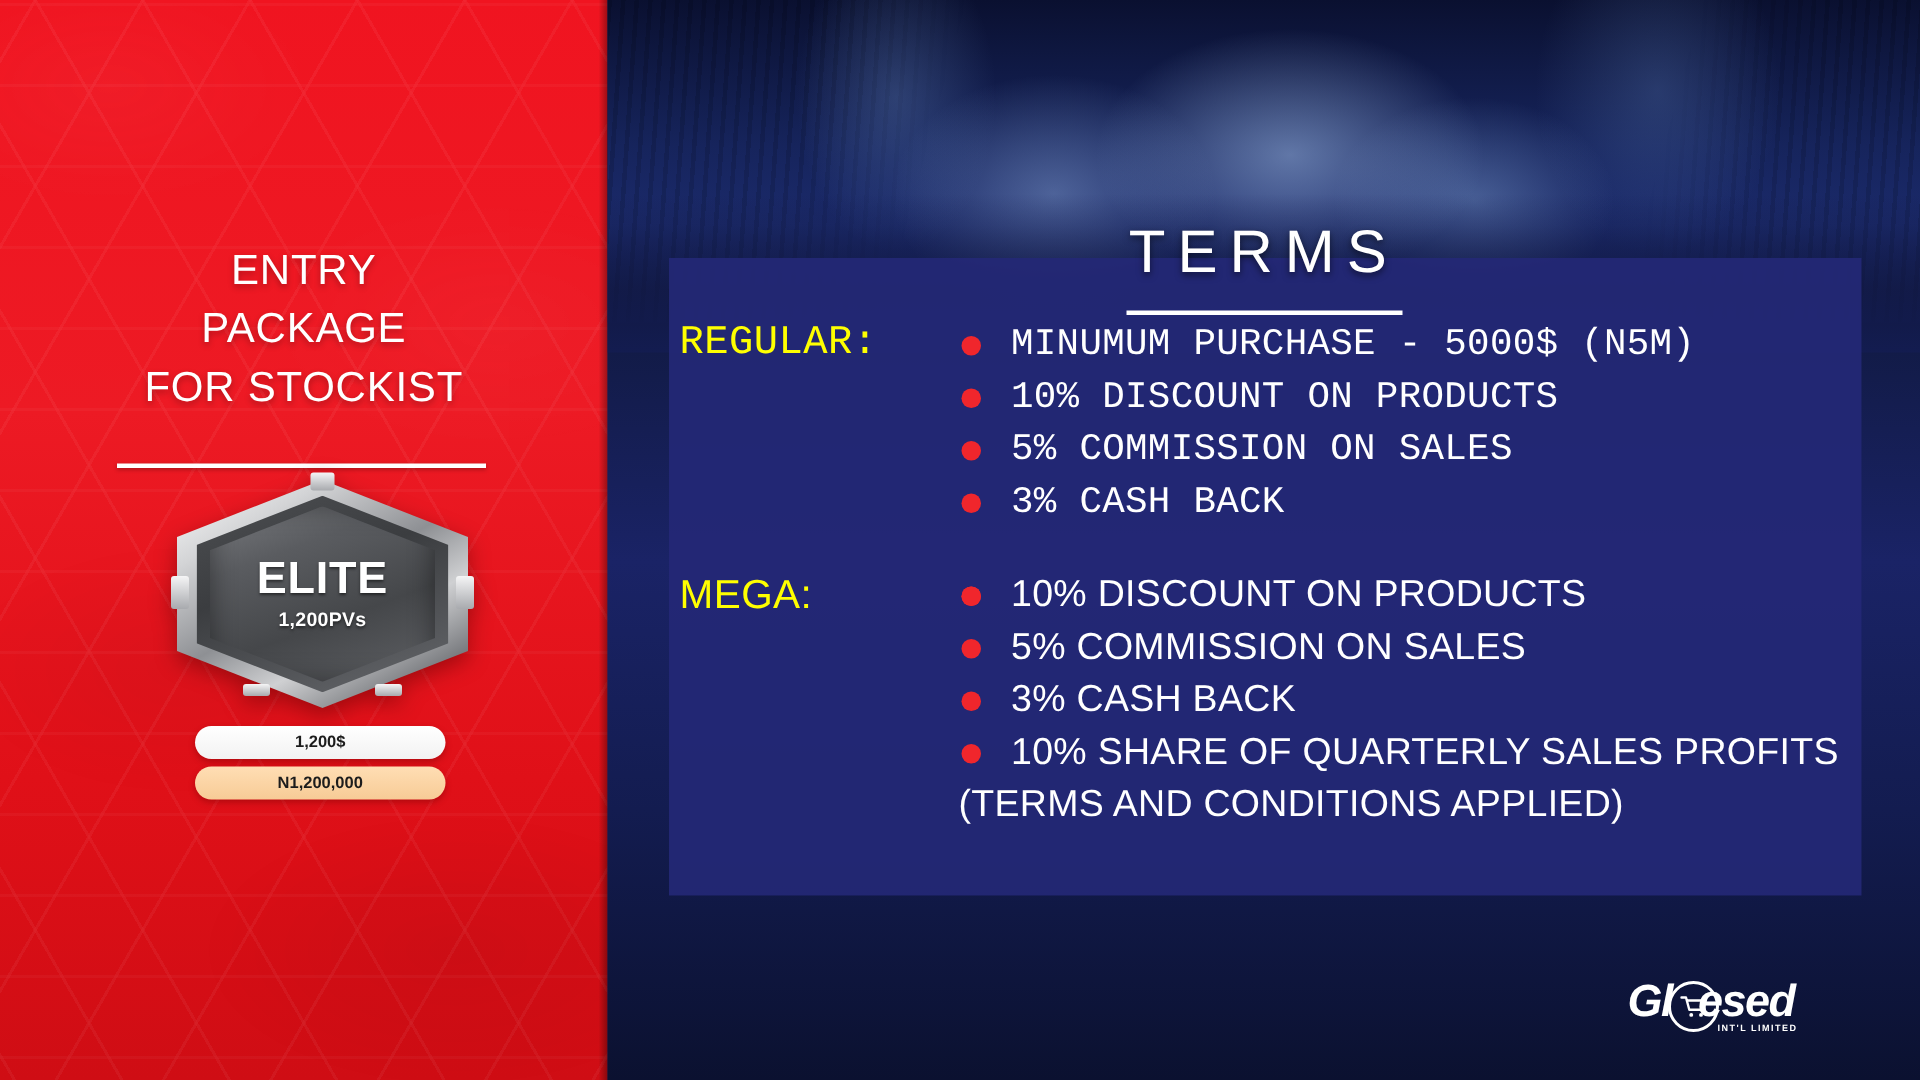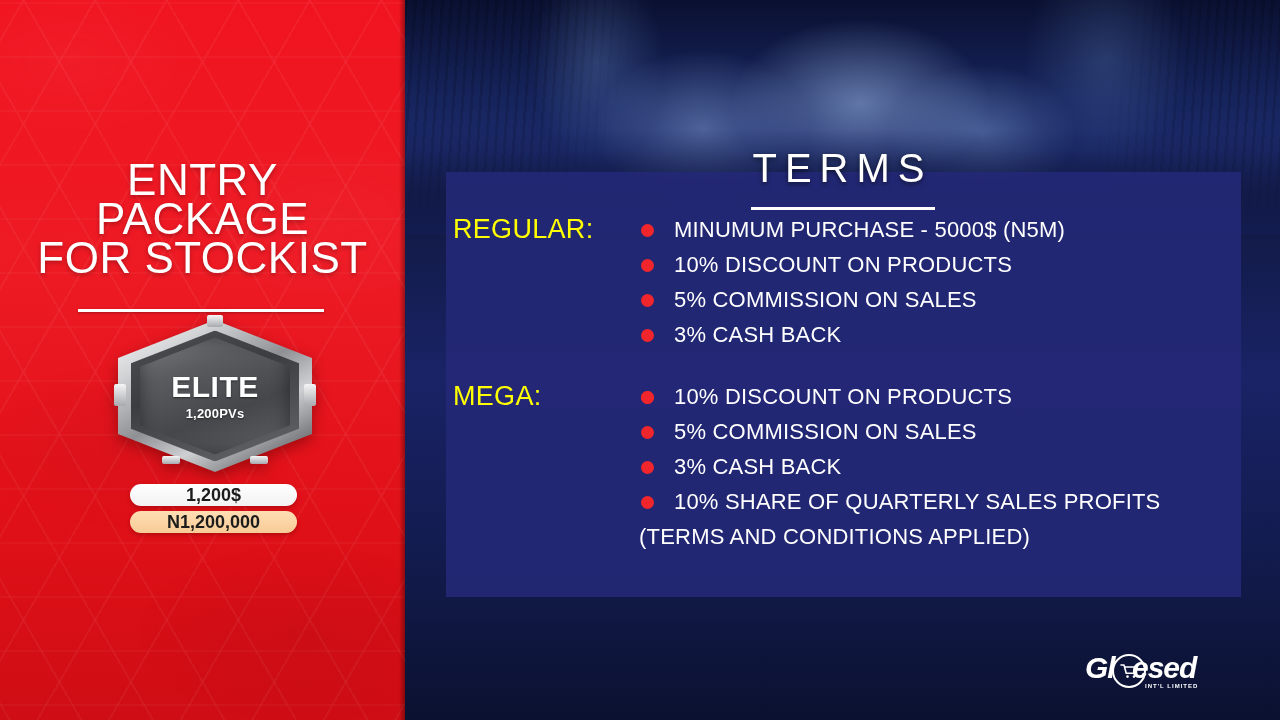--- a/index.html
+++ b/index.html
@@ -50,21 +50,21 @@
     width: 6px; height: 100%;
     background: linear-gradient(90deg, rgba(0,0,0,0), rgba(0,0,0,.35));
   }
 
   .entry-title {
     position: absolute;
     left: 0; top: 160px;
     width: 405px;
     text-align: center;
     color: #ffffff;
-    font-size: 44px;
+    font-size: 28px;
     line-height: 39px;
     font-weight: 400;
     letter-spacing: .5px;
     text-shadow: 0 2px 4px rgba(0,0,0,.28);
   }
   .entry-title .ln { display: block; white-space: nowrap; }
 
   .title-rule {
     position: absolute;
     left: 78px; top: 309px;
@@ -136,21 +136,21 @@
 
   
   .pill {
     position: absolute;
     left: 130px;
     width: 167px; height: 22px;
     border-radius: 12px;
     display: flex;
     align-items: center;
     justify-content: center;
-    font-size: 18px;
+    font-size: 11px;
     font-weight: bold;
     color: #1c1c1c;
     box-shadow: 0 2px 4px rgba(110,0,0,.40);
   }
   .pill.usd  { top: 484px; background: linear-gradient(180deg,#ffffff,#f2f2f2); }
   .pill.ngn  { top: 511px; background: linear-gradient(180deg,#ffdeb4,#f7cb96); }
 
   
   .right-panel {
     position: absolute;
@@ -221,41 +221,41 @@
     left: 41px; top: 172px;
     width: 795px; height: 425px;
     background: rgba(36,40,118,.92);
   }
 
   .section {
     position: absolute;
     display: flex;
     align-items: flex-start;
   }
-  .section.regular { left: 7px; top: 40px; }
+  .section.regular { left: 7px; top: 40px; font-family: Liberation Mono, monospace; }
   .section.mega    { left: 7px; top: 207px; }
 
   .sec-label {
     color: #ffff00;
     font-size: 27px;
     font-weight: 400;
     width: 186px;
     flex: none;
     line-height: 34px;
     letter-spacing: .3px;
   }
   .sec-list {
     list-style: none;
     margin: 0;
     padding: 0;
   }
   .sec-list li {
     position: relative;
     color: #ffffff;
-    font-size: 22px;
+    font-size: 25px;
     line-height: 35px;
     padding-left: 35px;
     letter-spacing: .2px;
     white-space: nowrap;
   }
   .sec-list li .dot {
     position: absolute;
     left: 2px; top: 12px;
     width: 13px; height: 13px;
     border-radius: 50%;

